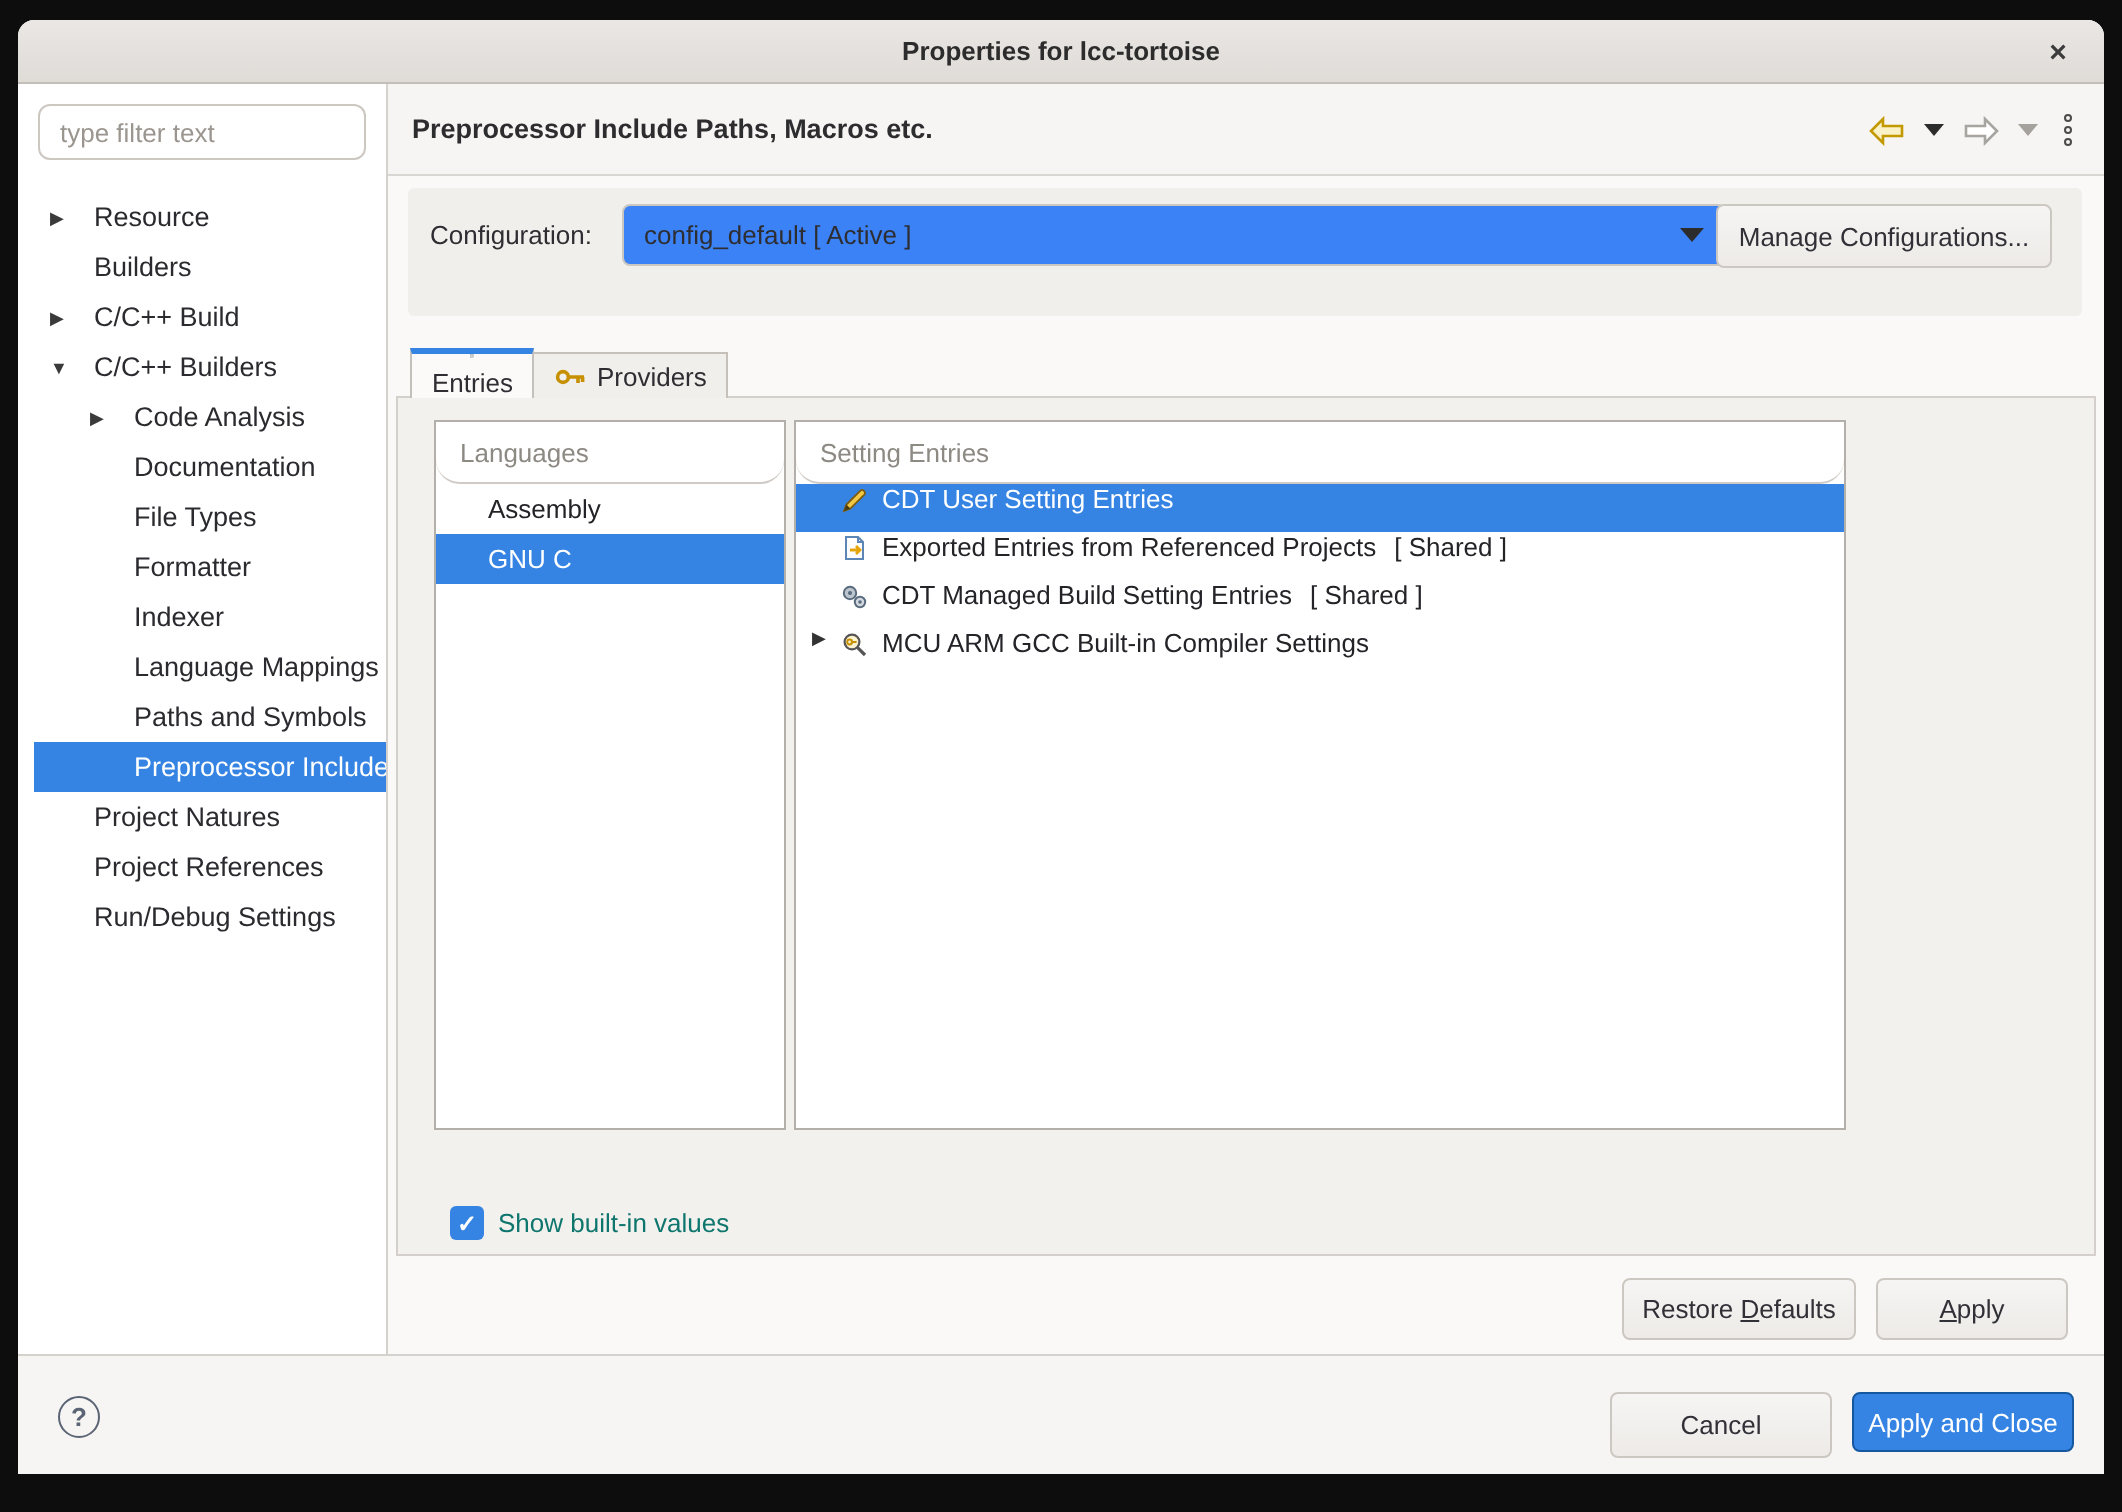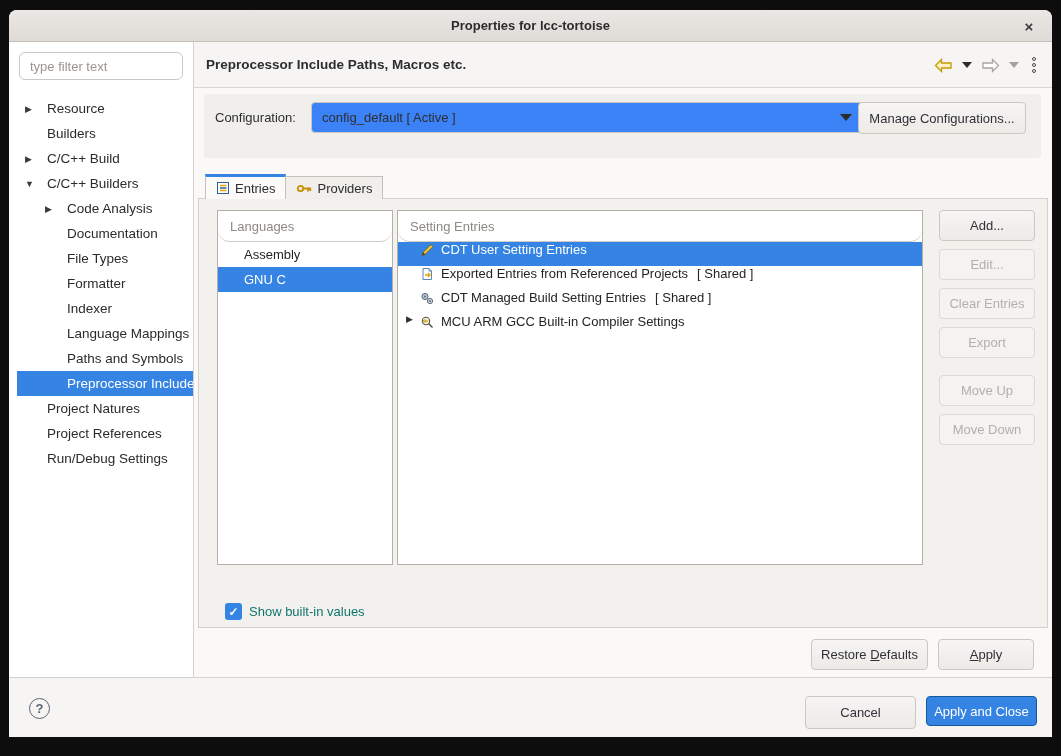--- a/index.html
+++ b/index.html
@@ -60,21 +60,21 @@
          background:linear-gradient(#f6f5f4,#edeae7); border:1px solid #cdc7c2; border-radius:4px;
          cursor:pointer; font-family:"Liberation Sans",sans-serif; }
   .btn.disabled { color:#b3afaa; background:#f4f3f1; border-color:#dcd8d3; }
   .btn.primary { background:#3584e4; border-color:#1658a0; color:#ffffff; }
   .managebtn { position:absolute; left:654px; top:8px; width:168px; height:32px; }
 
   
   .tabs { position:absolute; left:11px; top:132px; height:25px; display:flex; z-index:2; }
   .tab { display:flex; align-items:center; gap:5px; padding:0 10px; font-size:13px; cursor:pointer;
          border:1px solid #c6c0ba; border-bottom:none; background:#f1efec; color:#2e2e32; }
-  .tab.active { background:#fbfaf9; border-top:3px solid #3584e4; padding-top:0; }
+  .tab.active { background:#fbfaf9; border-top:3px solid #3584e4; padding-top:0;flex-direction:column; }
   .tab:not(.active) { border-left:none; margin-top:2px; }
 
   .content { position:absolute; left:4px; top:156px; width:850px; height:430px;
              background:#f3f1ee; border:1px solid #d5d0cb; }
 
   .listbox { position:absolute; top:11px; height:355px; background:#ffffff; border:1px solid #b5afa9; }
   .langbox { left:18px; width:176px; }
   .entrybox { left:198px; width:526px; }
   .listhead { height:31px; display:flex; align-items:center; padding-left:12px; font-size:13px;
               color:#8d8983; border-bottom:1px solid #d0cbc6; background:#ffffff;border-radius:12px; }
@@ -289,40 +289,20 @@
                 <circle cx="6" cy="6" r="3.7" fill="#fdf3cf" stroke="#555555" stroke-width="1.1"></circle>
                 <line x1="8.8" y1="8.8" x2="12.5" y2="12.5" stroke="#555555" stroke-width="1.6"></line>
                 <circle cx="4.8" cy="6" r="1.2" fill="none" stroke="#c79000" stroke-width="1"></circle>
                 <path d="M6.2 6 H8.3" stroke="#c79000" stroke-width="1"></path>
               </svg>
             </span>
             <span>MCU ARM GCC Built-in Compiler Settings</span>
           </div>
         </div>
 
-        <div class="sidebtns">
-          <div class="btn">
-            <span>Add...</span>
-          </div>
-          <div class="btn disabled">
-            <span>Edit...</span>
-          </div>
-          <div class="btn disabled">
-            <span>Clear Entries</span>
-          </div>
-          <div class="btn disabled">
-            <span>Export</span>
-          </div>
-          <div class="btn disabled gap-before">
-            <span>Move Up</span>
-          </div>
-          <div class="btn disabled">
-            <span>Move Down</span>
-          </div>
-        </div>
 
         <div class="chkrow">
           <span class="chk">
             <span>✓</span>
           </span>
           <span class="chklabel">Show built-in values</span>
         </div>
       </div>
 
       <div class="actions">

